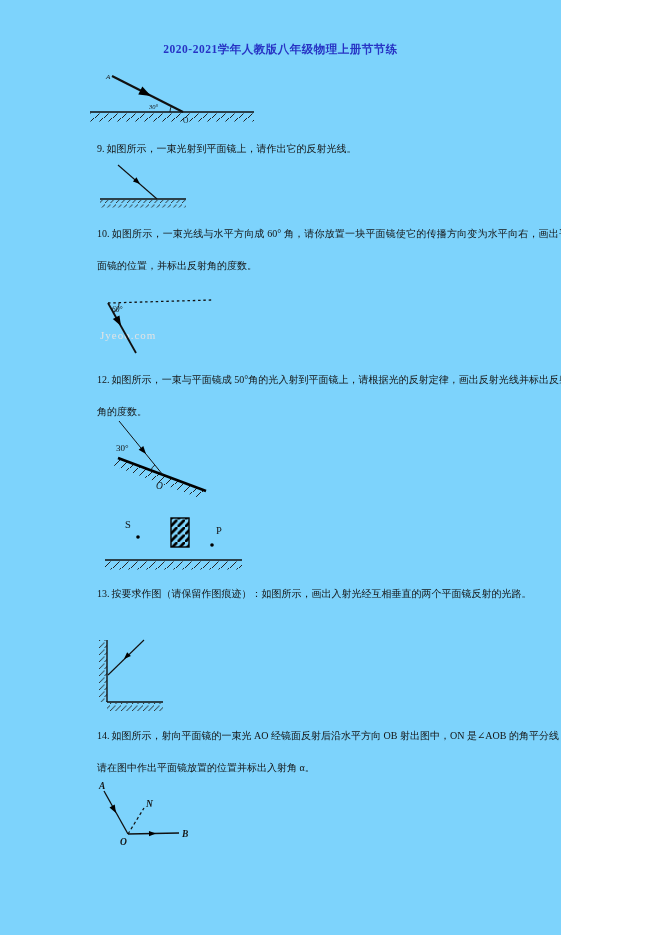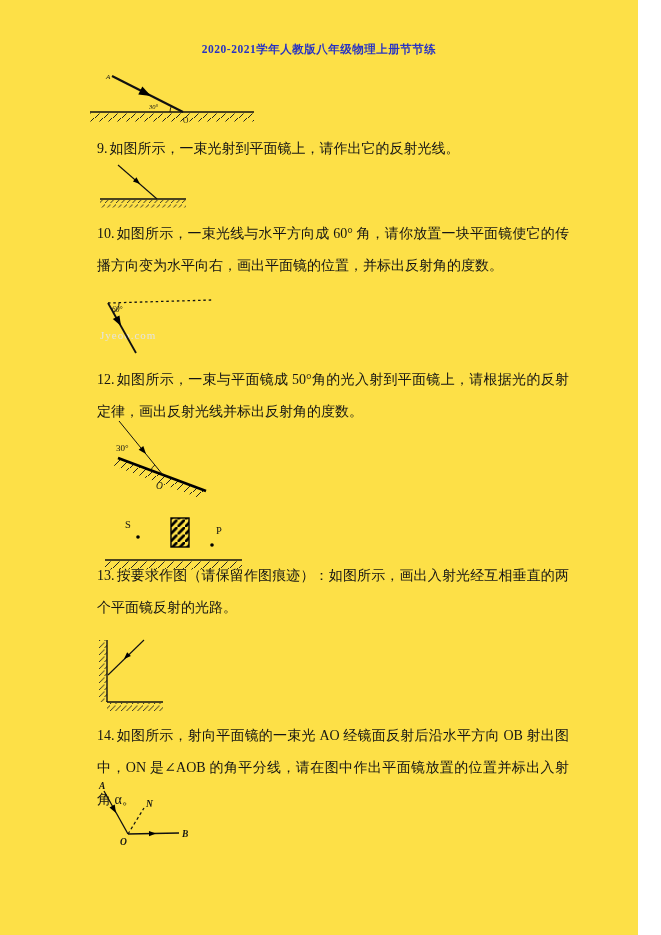--- a/index.html
+++ b/index.html
@@ -1,28 +1,29 @@
 <!DOCTYPE html>
 <html><head>
 <meta charset="utf-8">
 <style>
   html,body { margin:0; padding:0; background:#ffffff; }
   .page {
-    position:relative; width:638px; height:935px; background:#fde047;
+    position:relative; width:554px; height:935px; background:#7dd3fc;
     font-family:"Liberation Serif","DejaVu Serif",serif; color:#151515;
     overflow:hidden;
+    padding-left:7px;
   }
   .doc-title {
     position:absolute; top:42px; left:0; width:100%;
     text-align:center; font-size:11.5px; letter-spacing:0.5px;
     color:#2733c4; font-weight:bold;
   }
   .q {
     position:absolute; left:97px; width:472px;
-    font-size:14px; line-height:32px; text-align:justify;
+    font-size:10px; line-height:32px; text-align:justify;
     color:#141414;
   }
   .q .qnum { margin-right:2px; }
   .fig { position:absolute; }
   svg text {
     font-family:"Liberation Serif","DejaVu Serif",serif;
     fill:#141414;
   }
   .lbl-italic { font-style:italic; }
   .wm { fill:#e3e3e3; font-size:11px; letter-spacing:1px; }
@@ -94,21 +95,21 @@
   <svg class="fig" style="left:95px; top:512px;" width="170" height="65" viewBox="0 0 170 65">
     <text x="30" y="16" font-size="10.5">S</text>
     <circle cx="43" cy="25" r="1.8" fill="#000"></circle>
     <rect x="76" y="6" width="18" height="29" fill="url(#hatchB)" stroke="#000" stroke-width="1.4"></rect>
     <text x="121" y="22" font-size="10.5">P</text>
     <circle cx="117" cy="33" r="1.8" fill="#000"></circle>
     <line x1="10" y1="48" x2="147" y2="48" stroke="#111" stroke-width="1.6"></line>
     <rect x="10" y="49.5" width="137" height="8" fill="url(#hatchS)"></rect>
   </svg>
 
-  <div class="q" style="top:560px;">
+  <div class="q" style="top:578px;">
     <span class="qnum">13.</span><span>按要求作图（请保留作图痕迹）：如图所示，画出入射光经互相垂直的两个平面镜反射的光路。</span>
   </div>
   <svg class="fig" style="left:88px; top:634px;" width="125" height="82" viewBox="0 0 125 82">
     <rect x="11" y="6" width="8" height="62" fill="url(#hatchD)"></rect>
     <line x1="19" y1="6" x2="19" y2="68" stroke="#111" stroke-width="1.4"></line>
     <rect x="19" y="69" width="56" height="8" fill="url(#hatchD)"></rect>
     <line x1="19" y1="68" x2="75" y2="68" stroke="#111" stroke-width="1.4"></line>
     <line x1="56" y1="6" x2="20" y2="41" stroke="#111" stroke-width="1.1"></line>
     <path d="M0,0 L-7,2.7 L-7,-2.7 Z" transform="translate(36,25) rotate(136)" fill="#000"></path>
   </svg>

